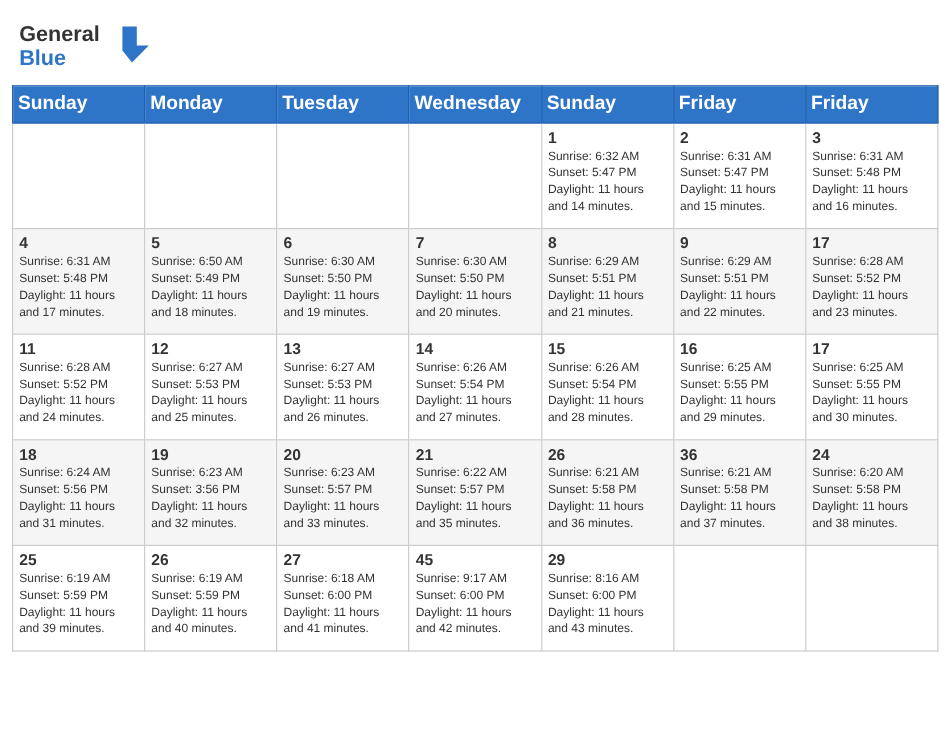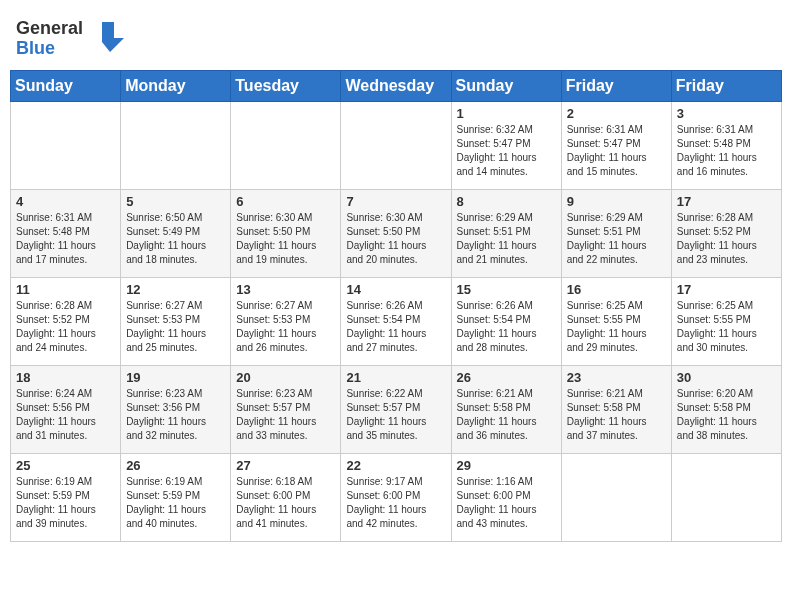--- a/index.html
+++ b/index.html
@@ -249,27 +249,27 @@
 Sunset: 5:57 PM
 Daylight: 11 hours and 35 minutes.</div>
         </td>
         <td>
           <span class="day-number">26</span>
           <div class="day-info">Sunrise: 6:21 AM
 Sunset: 5:58 PM
 Daylight: 11 hours and 36 minutes.</div>
         </td>
         <td>
-          <span class="day-number">23</span>
+          <span class="day-number">36</span>
           <div class="day-info">Sunrise: 6:21 AM
 Sunset: 5:58 PM
 Daylight: 11 hours and 37 minutes.</div>
         </td>
         <td>
-          <span class="day-number">30</span>
+          <span class="day-number">24</span>
           <div class="day-info">Sunrise: 6:20 AM
 Sunset: 5:58 PM
 Daylight: 11 hours and 38 minutes.</div>
         </td>
       </tr>
       <tr>
         <td>
           <span class="day-number">25</span>
           <div class="day-info">Sunrise: 6:19 AM
 Sunset: 5:59 PM
@@ -281,28 +281,28 @@
 Sunset: 5:59 PM
 Daylight: 11 hours and 40 minutes.</div>
         </td>
         <td>
           <span class="day-number">27</span>
           <div class="day-info">Sunrise: 6:18 AM
 Sunset: 6:00 PM
 Daylight: 11 hours and 41 minutes.</div>
         </td>
         <td>
-          <span class="day-number">22</span>
+          <span class="day-number">45</span>
           <div class="day-info">Sunrise: 9:17 AM
 Sunset: 6:00 PM
 Daylight: 11 hours and 42 minutes.</div>
         </td>
         <td>
           <span class="day-number">29</span>
-          <div class="day-info">Sunrise: 1:16 AM
+          <div class="day-info">Sunrise: 8:16 AM
 Sunset: 6:00 PM
 Daylight: 11 hours and 43 minutes.</div>
         </td>
         <td class="empty-cell"></td>
         <td class="empty-cell"></td>
       </tr>
     </tbody>
 </table>
 
 </body></html>

